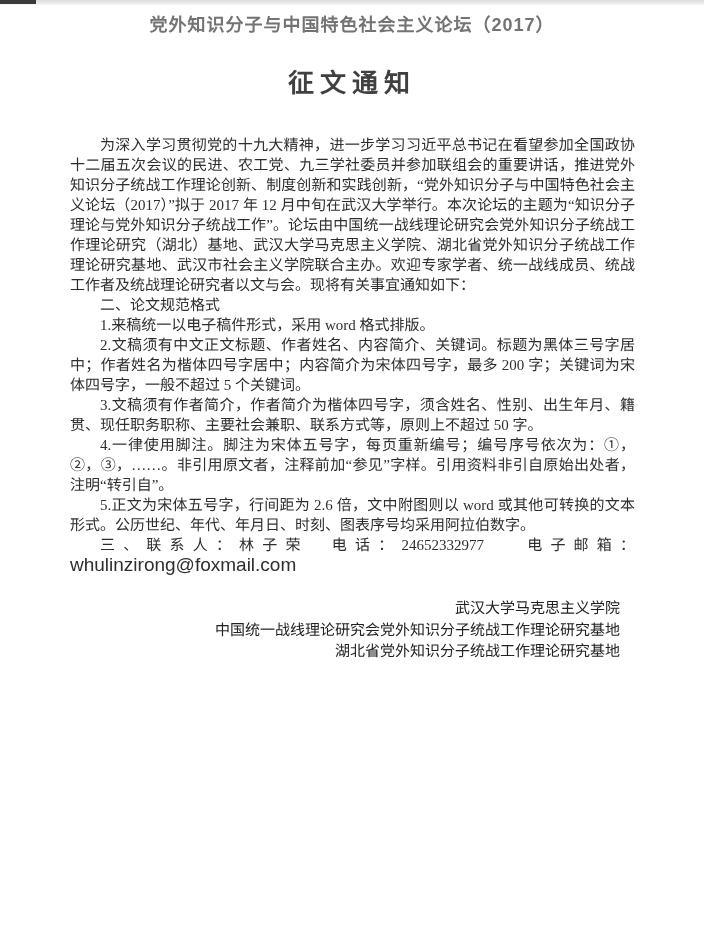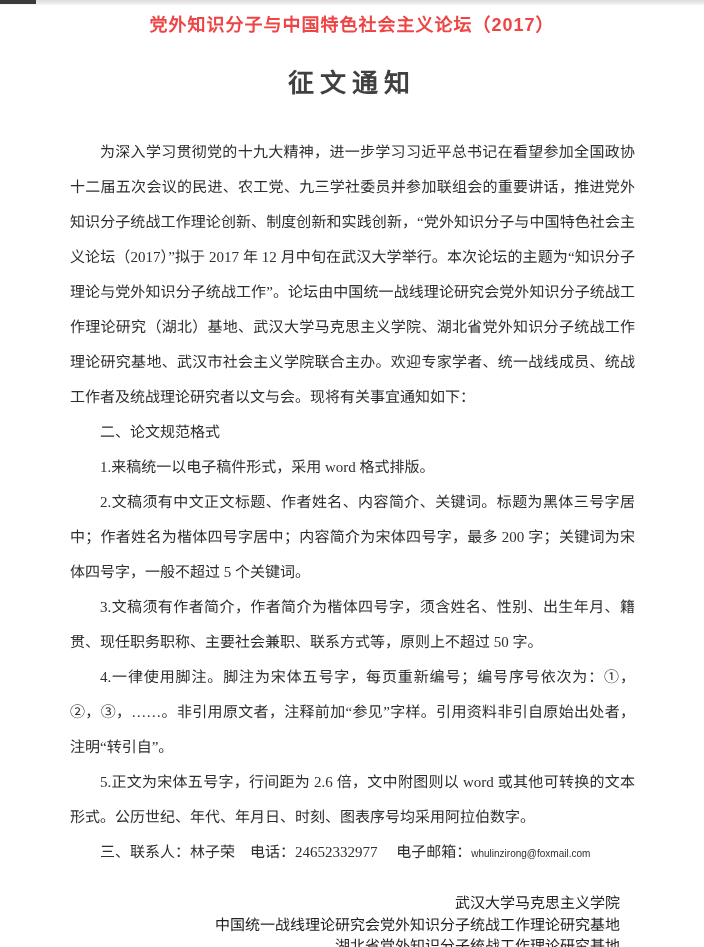--- a/index.html
+++ b/index.html
@@ -34,45 +34,45 @@
     background: #3a3a3a;
   }
   .forum-title {
     margin: 14px 40px 0;
     text-align: center;
     font-family: "Liberation Sans", "DejaVu Sans", sans-serif;
     font-weight: bold;
     font-size: 18px;
     letter-spacing: 1px;
     line-height: 23px;
-    color: #ef4444;
+    color: #737373;
   }
   .notice-title {
     margin: 30px 0 0;
     text-align: center;
     font-family: "Liberation Sans", "DejaVu Sans", sans-serif;
     font-weight: bold;
     font-size: 26px;
     letter-spacing: 6px;
     line-height: 32px;
     color: #404040;
   }
   .notice-body {
     margin: 36px 69px 8px 70px;
     font-size: 15px;
-    line-height: 35px;
+    line-height: 20px;
     text-align: justify;
   }
   .notice-body p {
     margin: 0;
     text-indent: 2em;
   }
   .contact-email {
     font-family: "Liberation Sans", "DejaVu Sans", sans-serif;
-    font-size: 10px;
+    font-size: 19px;
   }
   .signature-block {
     margin: 22px 84px 0 0;
     text-align: right;
     font-size: 15px;
     line-height: 21.5px;
     color: #222222;
   }
   .signature-block div {
     margin: 0;

